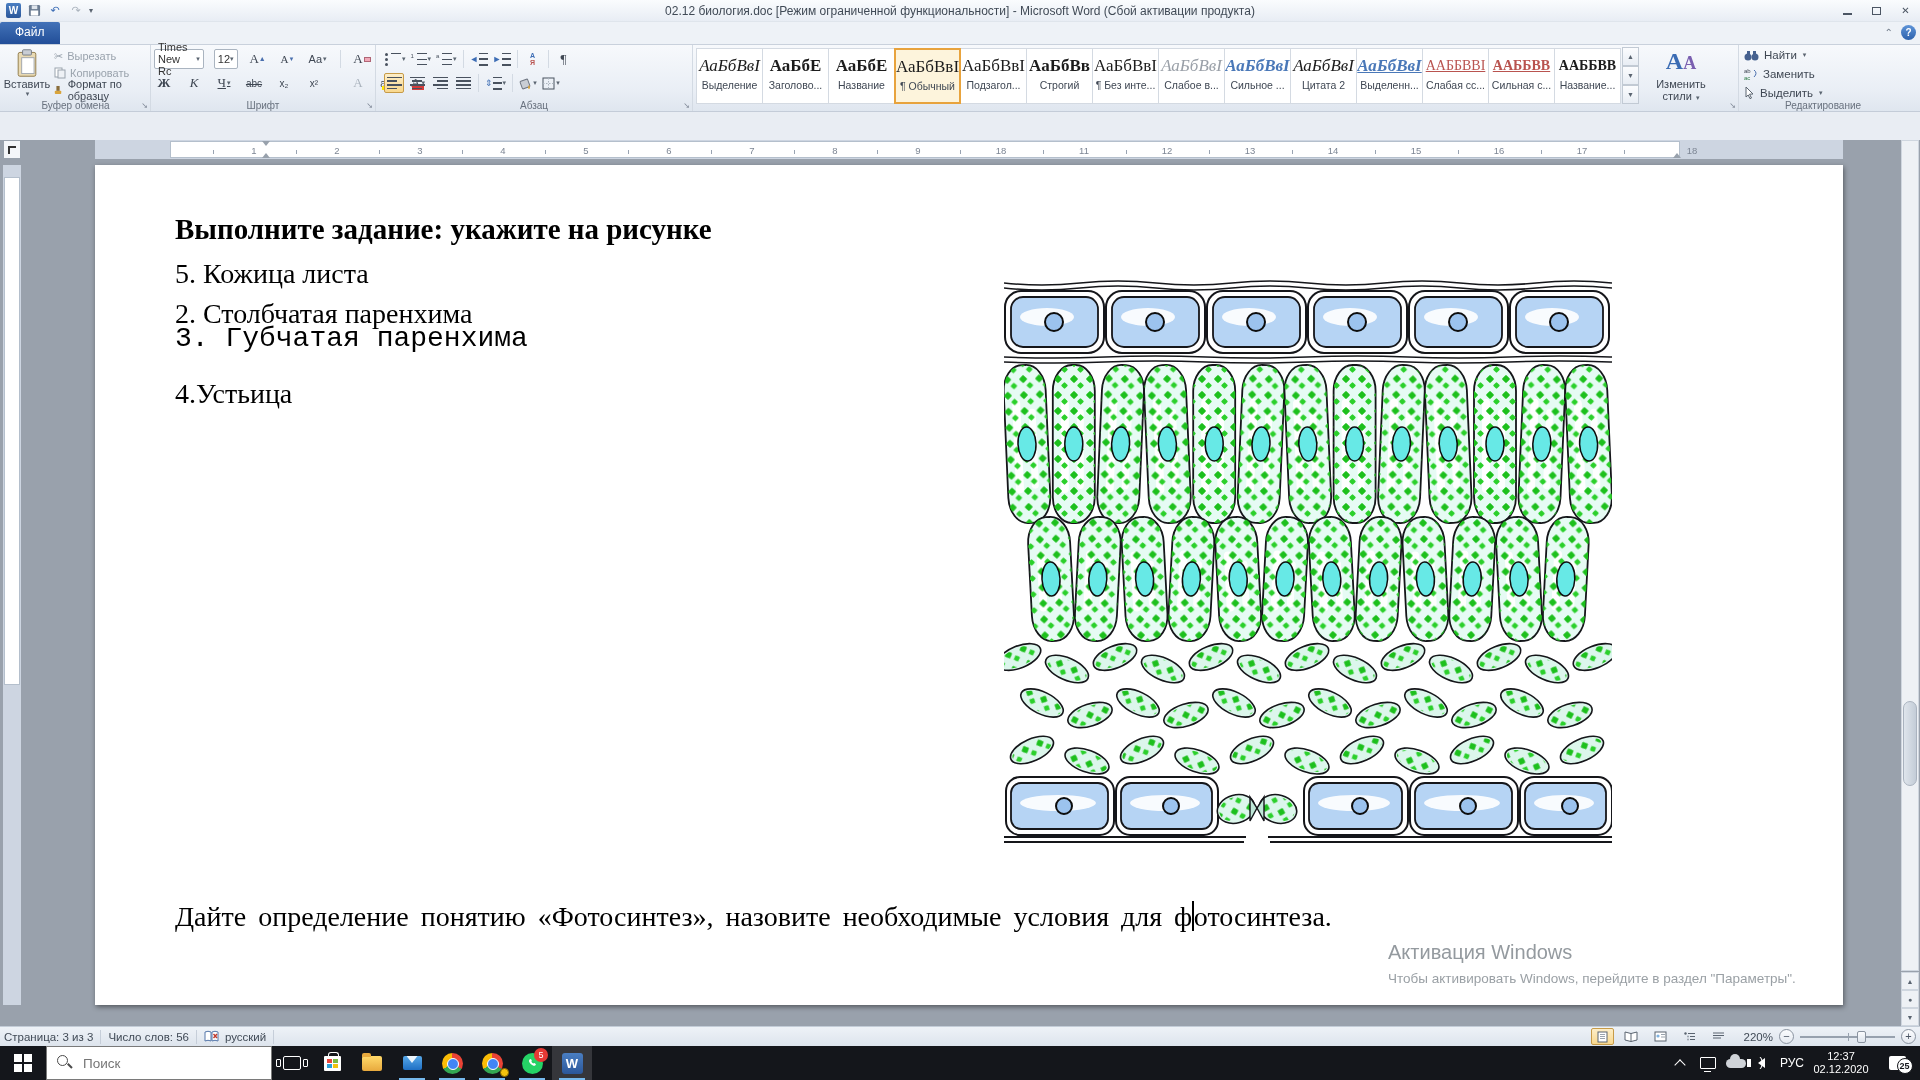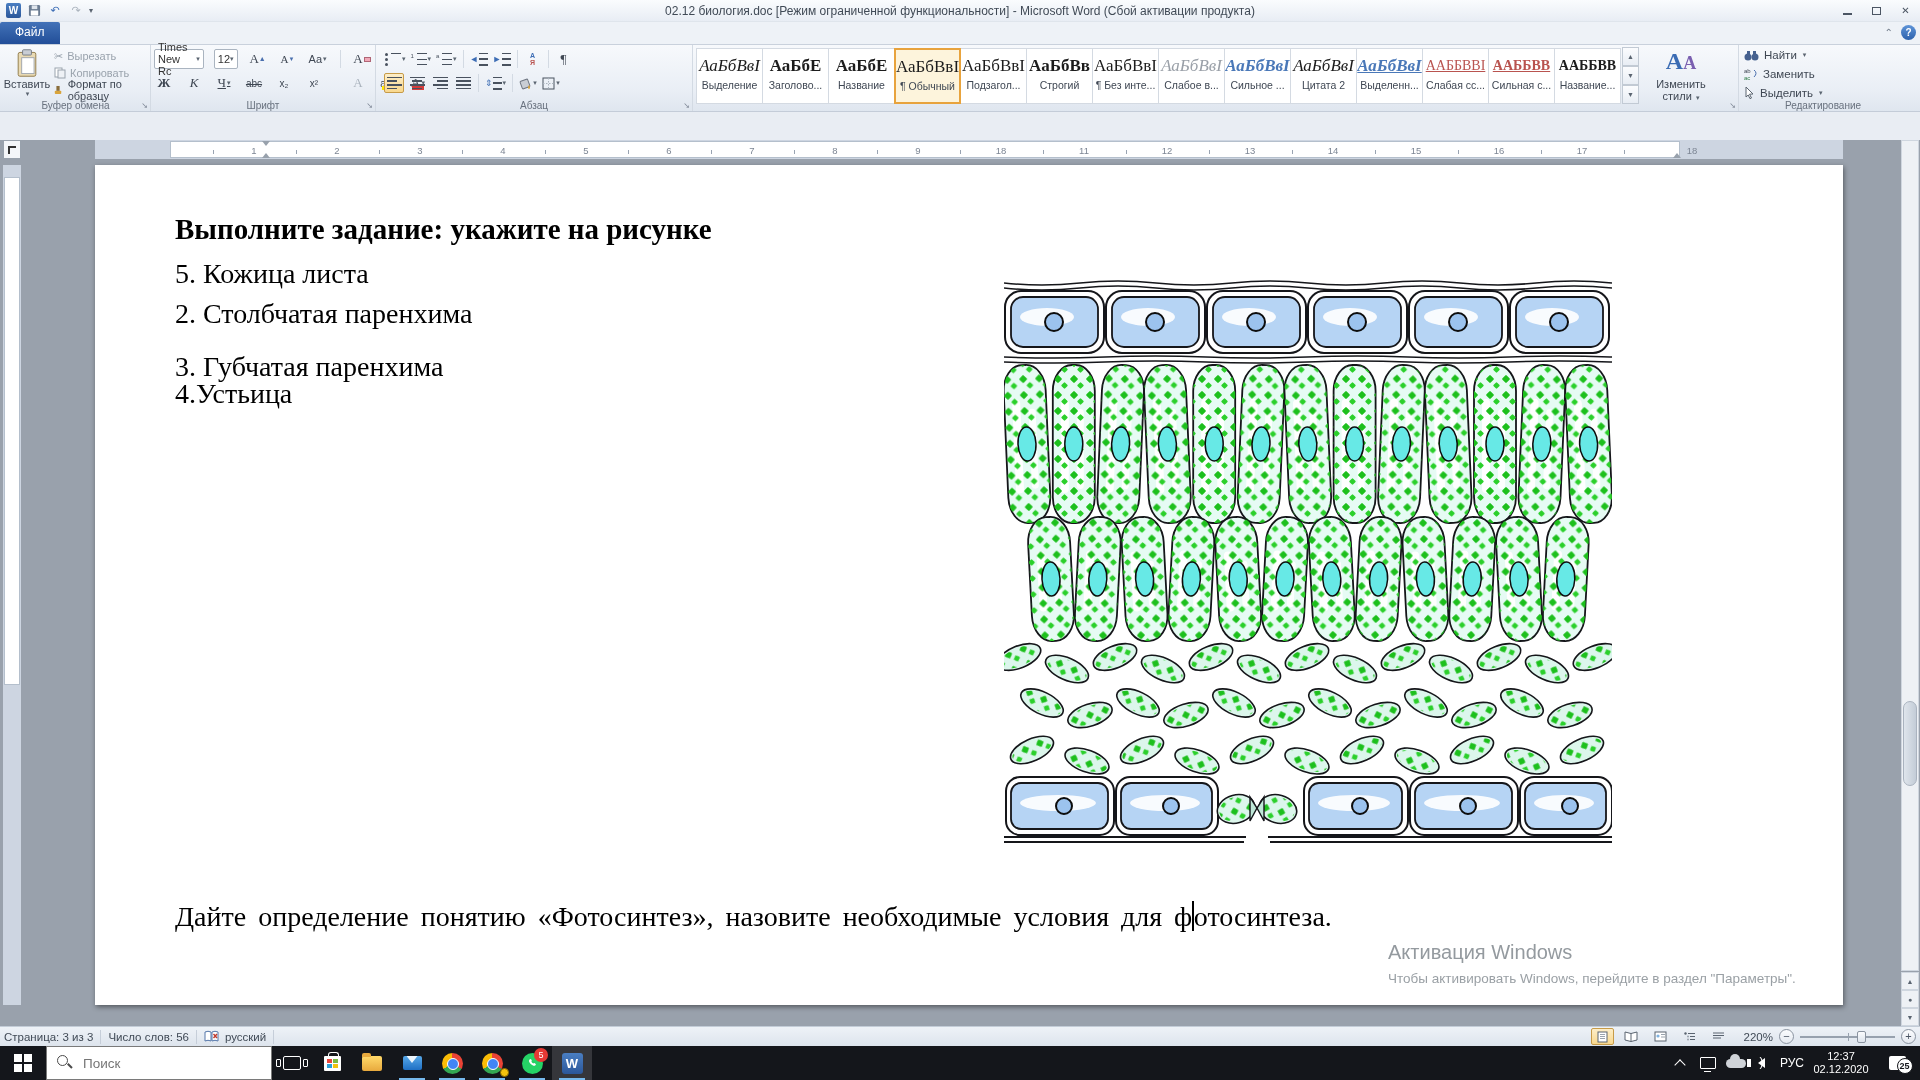--- a/index.html
+++ b/index.html
@@ -548,21 +548,21 @@
   </div>
   <div class="vruler">
       <div class="vact"></div>
     </div>
 
   <div class="page">
     <div class="doc-heading">Выполните задание: укажите на рисунке</div>
     <div id="doc-list">
         <div class="doc-li" style="top: 93px;">5. Кожица листа</div>
         <div class="doc-li" style="top: 133px;">2. Столбчатая паренхима</div>
-        <div class="doc-li" style="top: 186px;">3. Губчатая паренхима</div>
+        <div class="doc-li" style="top: 158px; font-family: Liberation Mono, monospace;">3. Губчатая паренхима</div>
         <div class="doc-li" style="top: 213px;">4.Устьица</div>
       </div>
     <svg class="figure" id="leaf-svg" viewBox="0 0 608 568">
         <defs>
           <pattern id="chl" width="16" height="16" patternUnits="userSpaceOnUse">
             <rect x="3" y="3" width="6" height="6" rx="1" transform="rotate(45 6 6)" fill="#1dc01d"></rect>
             <rect x="10" y="10" width="5" height="5" rx="1" transform="rotate(45 12.5 12.5)" fill="#2bd02b"></rect>
           </pattern>
         </defs>
         <rect x="0" y="0" width="608" height="568" fill="#fff"></rect>

